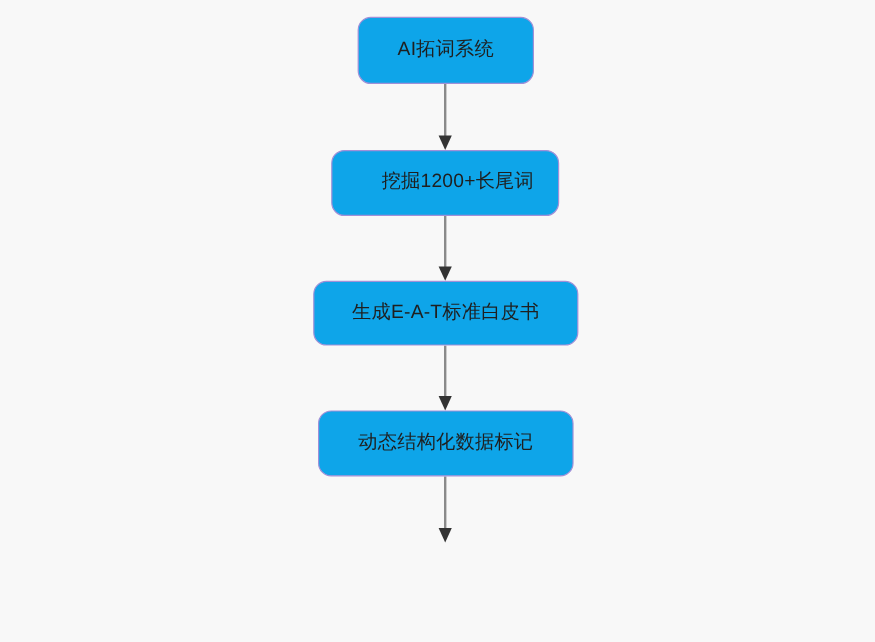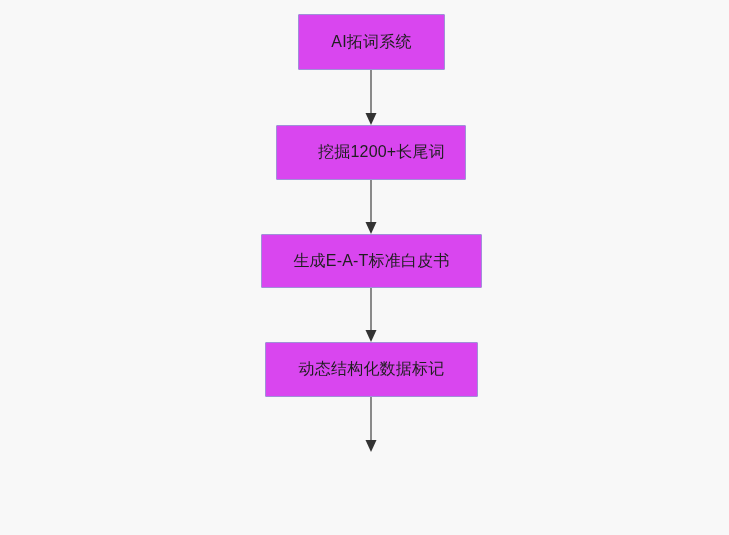--- a/index.html
+++ b/index.html
@@ -14,23 +14,23 @@
     overflow: hidden;
   }
   #flowchart {
     position: relative;
     width: 729px;
     height: 535px;
   }
   .node {
     position: absolute;
     box-sizing: border-box;
-    background: #d946ef;
+    background: #0ea5e9;
     border: 1.5px solid #a090d8;
-    border-radius: 1px;
+    border-radius: 11px;
     display: flex;
     align-items: center;
     justify-content: center;
     color: #1f1f1f;
     font-size: 16px;
     line-height: 1;
     letter-spacing: 0.2px;
     white-space: nowrap;
   }
   .node-label {

